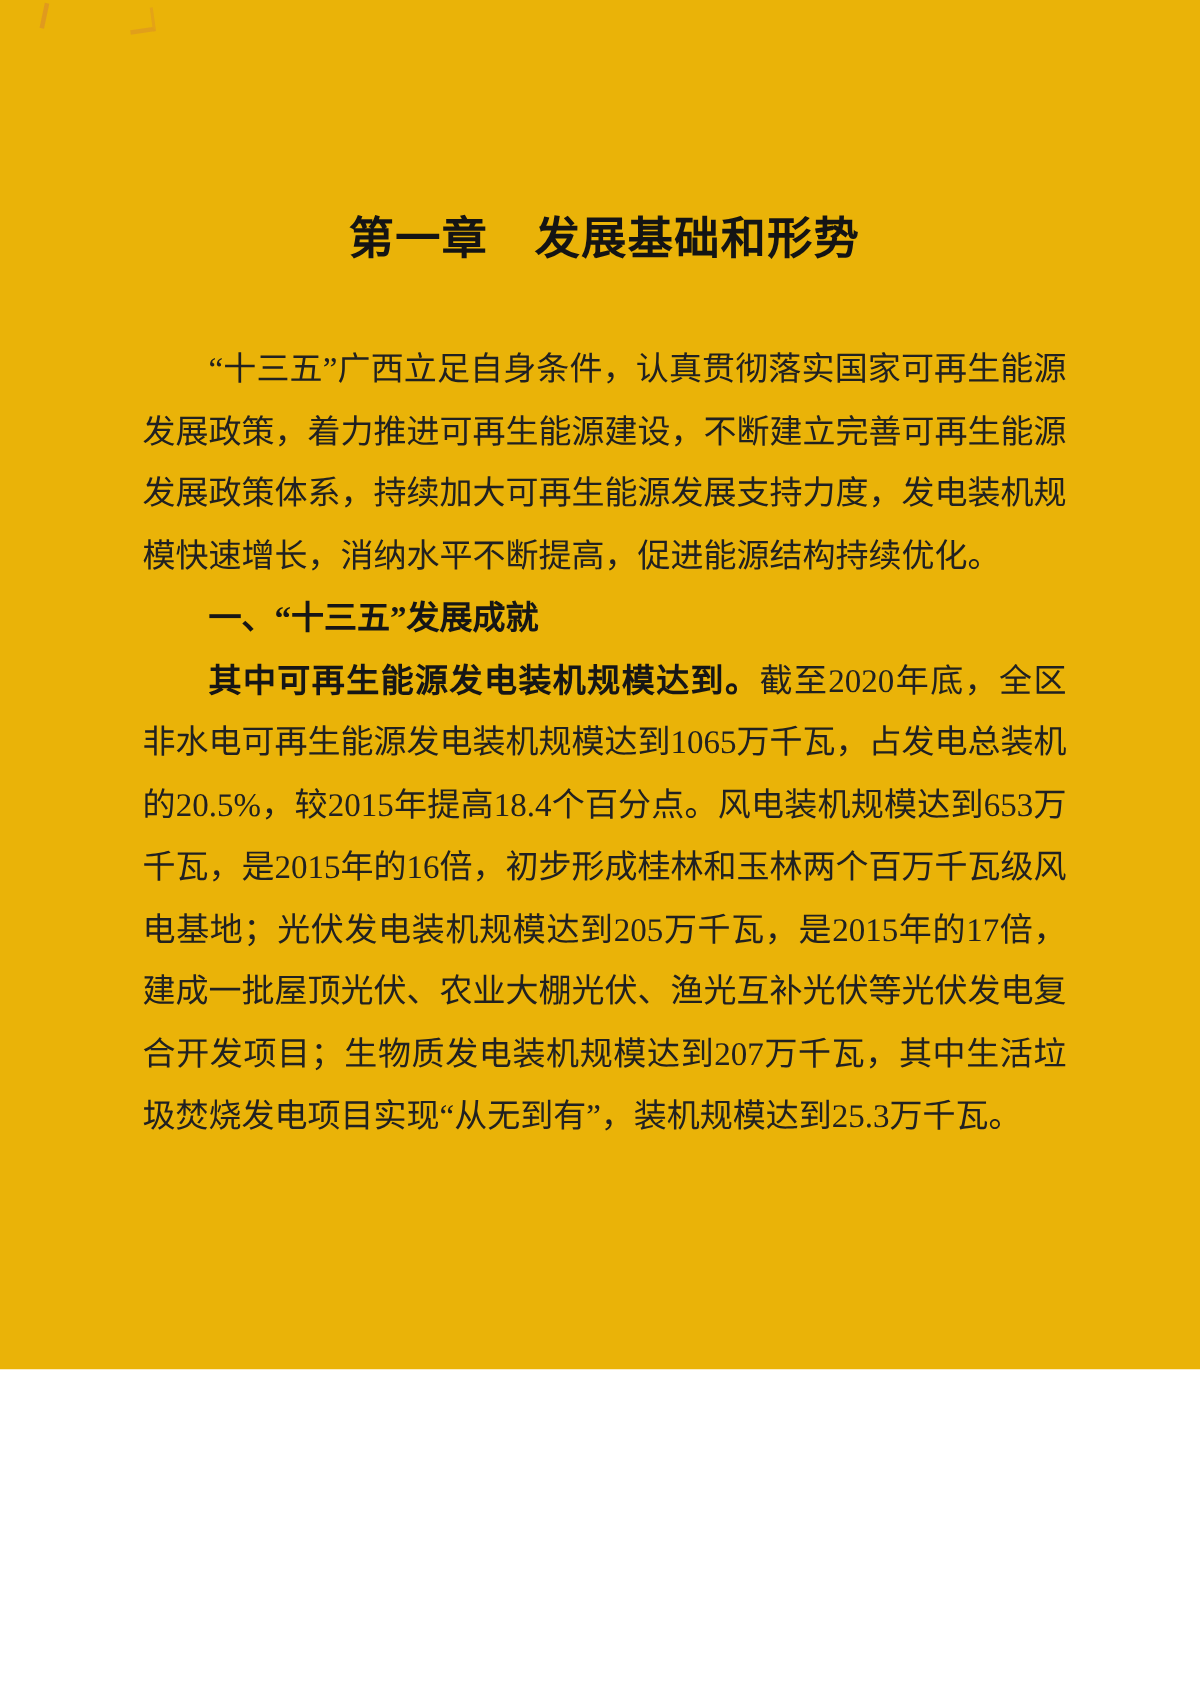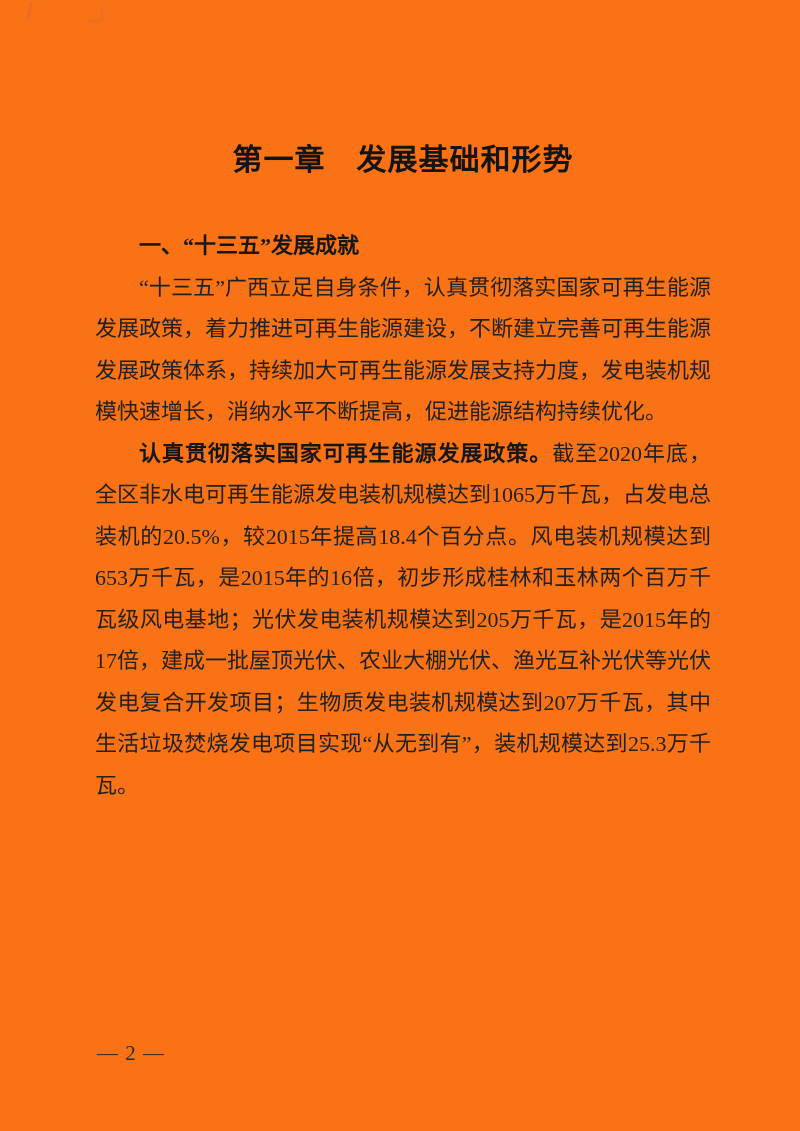--- a/index.html
+++ b/index.html
@@ -3,22 +3,22 @@
 <meta charset="utf-8">
 <style>
   html, body {
     margin: 0;
     padding: 0;
     background: #ffffff;
   }
   .page {
     position: relative;
     width: 800px;
-    height: 1131px;
-    background: #f97316;
+    height: 913px;
+    background: #eab308;
     overflow: hidden;
     font-family: "Liberation Serif", "DejaVu Serif", serif;
     color: #212121;
     text-decoration: underline;
   }
   
   .scan-mark {
     position: absolute;
     pointer-events: none;
   }
@@ -84,26 +84,26 @@
 
   <div class="scan-mark m1"></div>
   <div class="scan-mark m2"></div>
 
   <div class="content">
 
     <div class="chapter-title">第一章　发展基础和形势</div>
 
     <div class="body-text">
 
+      <p class="para">“十三五”广西立足自身条件，认真贯彻落实国家可再生能源发展政策，着力推进可再生能源建设，不断建立完善可再生能源发展政策体系，持续加大可再生能源发展支持力度，发电装机规模快速增长，消纳水平不断提高，促进能源结构持续优化。</p>
+
       <p class="para heading">一、“十三五”发展成就</p>
-
-      <p class="para">“十三五”广西立足自身条件，认真贯彻落实国家可再生能源发展政策，着力推进可再生能源建设，不断建立完善可再生能源发展政策体系，持续加大可再生能源发展支持力度，发电装机规模快速增长，消纳水平不断提高，促进能源结构持续优化。</p>
 
 
 
-      <p class="para"><span class="lead-bold">认真贯彻落实国家可再生能源发展政策。</span><span>截至2020年底，全区非水电可再生能源发电装机规模达到1065万千瓦，占发电总装机的20.5%，较2015年提高18.4个百分点。风电装机规模达到653万千瓦，是2015年的16倍，初步形成桂林和玉林两个百万千瓦级风电基地；光伏发电装机规模达到205万千瓦，是2015年的17倍，建成一批屋顶光伏、农业大棚光伏、渔光互补光伏等光伏发电复合开发项目；生物质发电装机规模达到207万千瓦，其中生活垃圾焚烧发电项目实现“从无到有”，装机规模达到25.3万千瓦。</span></p>
+      <p class="para"><span class="lead-bold">其中可再生能源发电装机规模达到。</span><span>截至2020年底，全区非水电可再生能源发电装机规模达到1065万千瓦，占发电总装机的20.5%，较2015年提高18.4个百分点。风电装机规模达到653万千瓦，是2015年的16倍，初步形成桂林和玉林两个百万千瓦级风电基地；光伏发电装机规模达到205万千瓦，是2015年的17倍，建成一批屋顶光伏、农业大棚光伏、渔光互补光伏等光伏发电复合开发项目；生物质发电装机规模达到207万千瓦，其中生活垃圾焚烧发电项目实现“从无到有”，装机规模达到25.3万千瓦。</span></p>
 
     </div>
   </div>
 
   <div class="page-footer">— 2 —</div>
 
 </div>
 
 </body></html>

